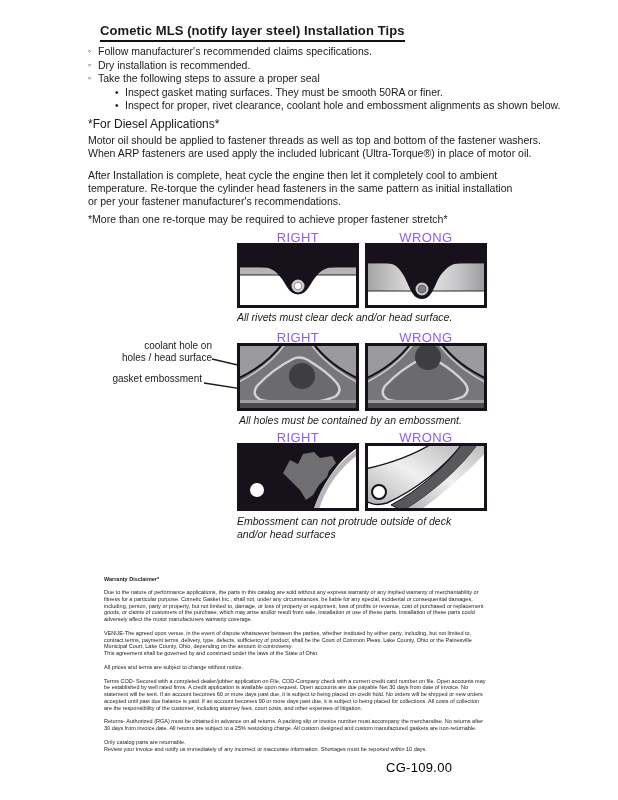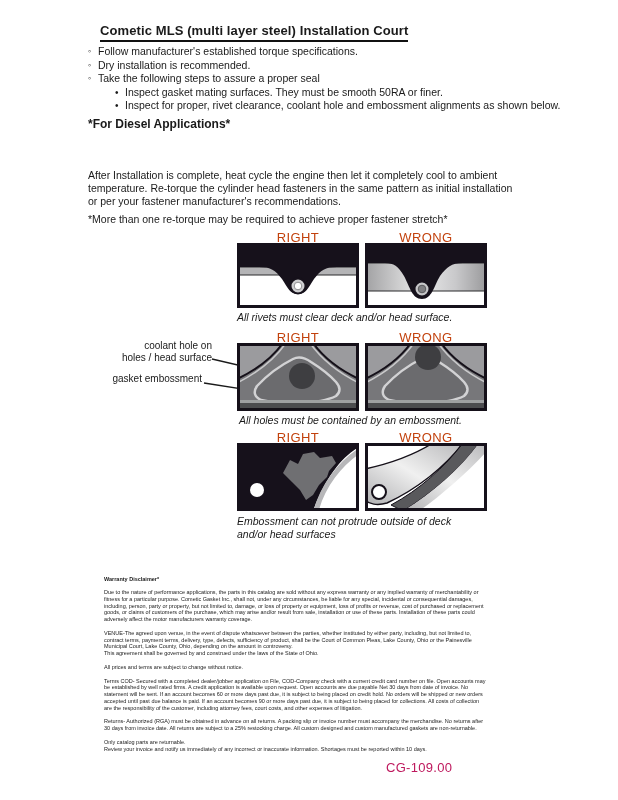--- a/index.html
+++ b/index.html
@@ -11,68 +11,70 @@
   .title {
     position:absolute; left:100px; top:23px; font-size:13px; font-weight:bold;
     letter-spacing:.1px; border-bottom:2px solid #111; padding-bottom:2px;
     display:inline-block;
   }
   .bullets { position:absolute; left:88px; top:45px; font-size:10.5px; line-height:13.5px; width:480px; }
   .bullet { display:flex; }
   .bullet .marker { width:10px; flex:0 0 10px; font-size:9px; line-height:13.5px; }
   .subbullet { margin-left:27px; }
   .subbullet .marker { font-size:10px; }
-  .heading { position:absolute; left:88px; font-size:12px; font-weight:bold; }
+  .heading { position:absolute; left:88px; font-size:12px; font-weight:normal; }
   .para { position:absolute; left:88px; width:525px; font-size:10.5px; line-height:13.2px; white-space:pre-line; }
-  .dlabel { position:absolute; width:122px; text-align:center; font-size:13px; color:#c2410c; letter-spacing:.4px; }
+  .dlabel { position:absolute; width:122px; text-align:center; font-size:13px; color:#8b5cf6; letter-spacing:.4px; }
   .dbox { position:absolute; width:122px; }
   .dbox svg { display:block; }
   .caption { position:absolute; left:237px; font-size:10.5px; line-height:13px; white-space:pre-line;font-style:italic; }
   .ann { position:absolute; text-align:right; font-size:10px; line-height:11.5px; }
   .leader { position:absolute; left:200px; top:350px; }
   .legal {
     position:absolute; left:104px; top:576px; width:836px;
     font-size:11px; line-height:13.5px;
     transform:scale(0.5); transform-origin:0 0; color:#222;
   }
   .legal .legal-heading { font-weight:bold; margin-bottom:12px; }
   .legal p { white-space:pre-line; margin-bottom:14px; }
-  .pagenum { position:absolute; left:386px; top:760px; font-size:13px; letter-spacing:.3px; color:#be185d; }
+  .pagenum { position:absolute; left:386px; top:760px; font-size:13px; letter-spacing:.3px; color:#000000; }
 </style>
 </head>
 <body>
 
 <div class="page">
 
-  <div class="title">Cometic MLS (multi layer steel) Installation Court</div>
+  <div class="title">Cometic MLS (notify layer steel) Installation Tips</div>
 
   <div class="bullets">
     <div class="bullet">
       <span class="marker">◦</span>
-      <span>Follow manufacturer's established torque specifications.</span>
+      <span>Follow manufacturer's recommended claims specifications.</span>
     </div>
     <div class="bullet">
       <span class="marker">◦</span>
       <span>Dry installation is recommended.</span>
     </div>
     <div class="bullet">
       <span class="marker">◦</span>
       <span>Take the following steps to assure a proper seal</span>
     </div>
     <div class="bullet subbullet">
       <span class="marker">•</span>
       <span>Inspect gasket mating surfaces.  They must be smooth 50RA or finer.</span>
     </div>
     <div class="bullet subbullet">
       <span class="marker">•</span>
       <span>Inspect for proper, rivet clearance, coolant hole and embossment alignments as shown below.</span>
     </div>
   </div>
 
   <div class="heading" style="top:117px;">*For Diesel Applications*</div>
+  <div class="para" style="top:134px;">Motor oil should be applied to fastener threads as well as top and bottom of the fastener washers.
+When ARP fasteners are used apply the included lubricant (Ultra-Torque®) in place of motor oil.</div>
   <div class="para" style="top:169px;">After Installation is complete, heat cycle the engine then let it completely cool to ambient
 temperature. Re-torque the cylinder head fasteners in the same pattern as initial installation
 or per your fastener manufacturer's recommendations.</div>
   <div class="para" style="top:213px;">*More than one re-torque may be required to achieve proper fastener stretch*</div>
 
   <div class="dlabel" style="left:237px; top:230px;">RIGHT</div>
   <div class="dlabel" style="left:365px; top:230px;">WRONG</div>
 
   <div class="dbox" style="left:237px; top:243px;">
     <svg width="122" height="65" viewBox="0 0 122 65">

